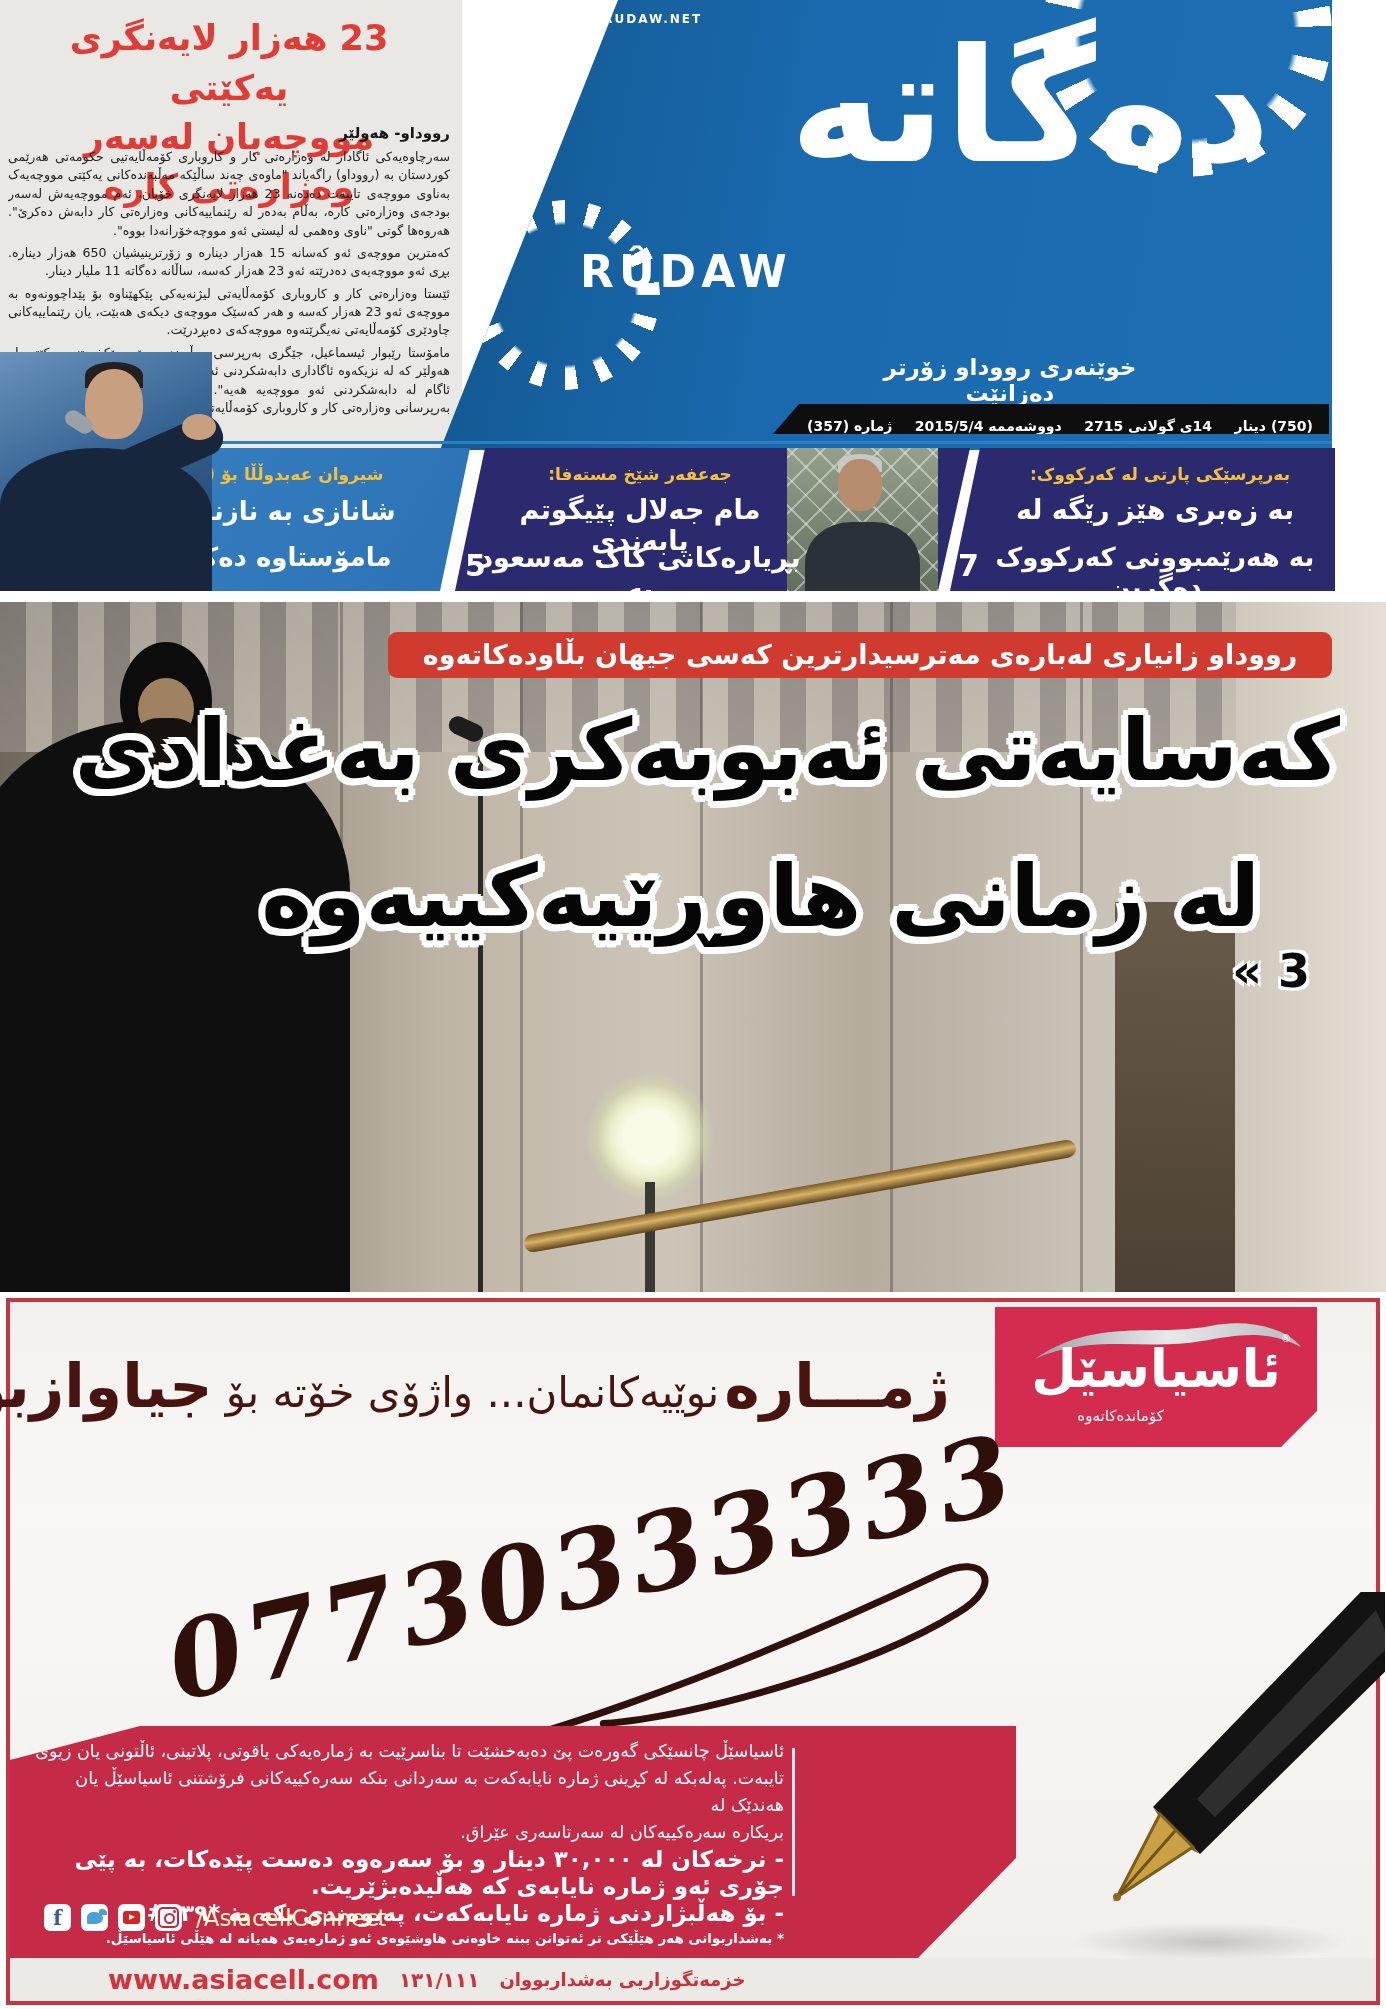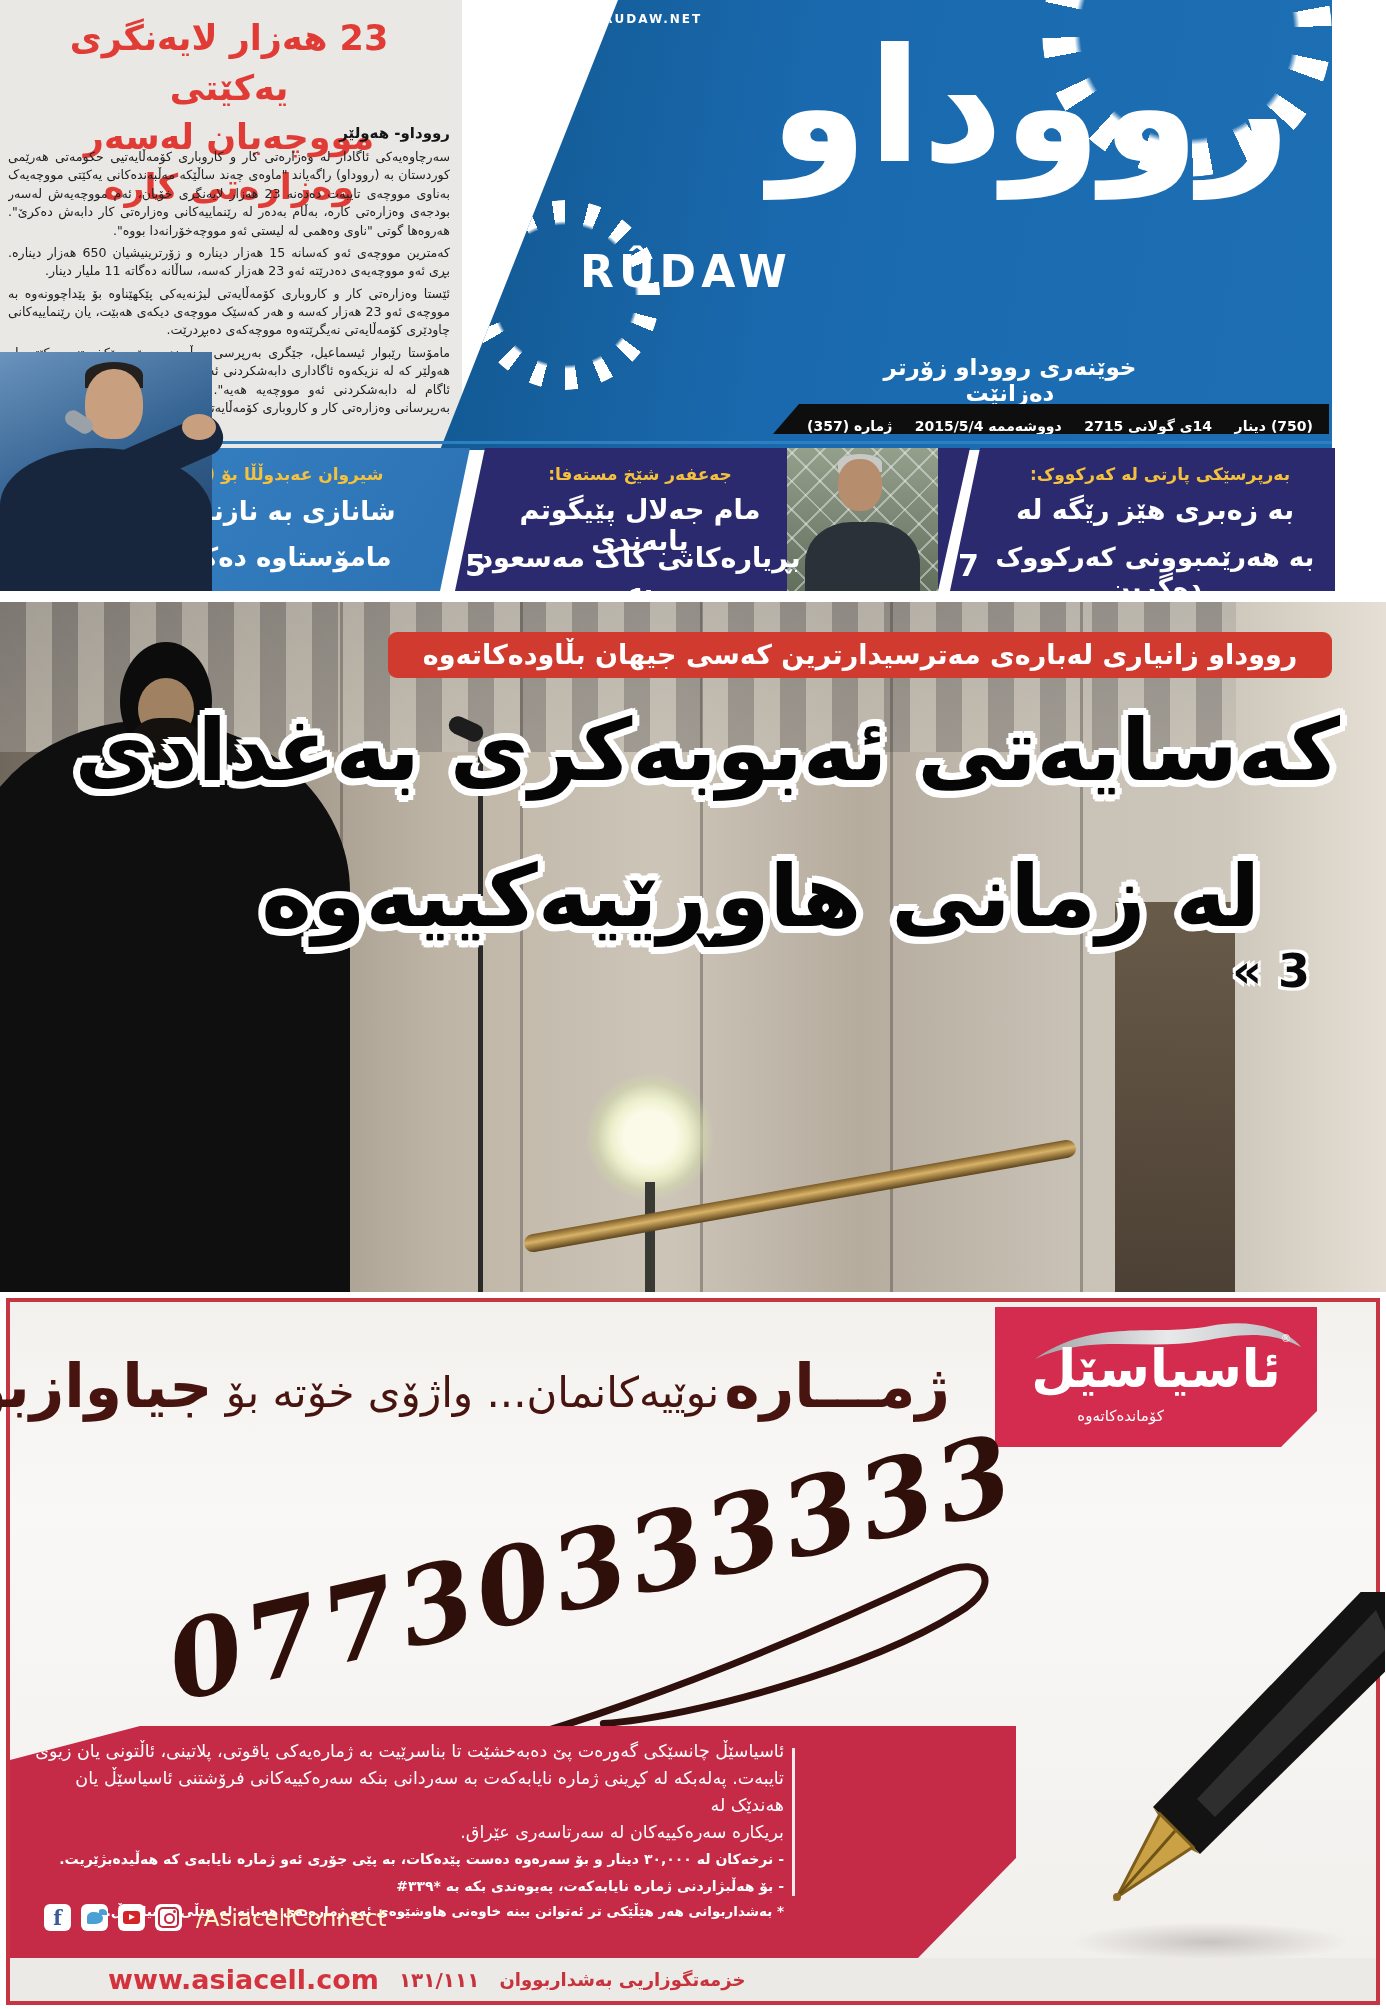--- a/index.html
+++ b/index.html
@@ -124,21 +124,21 @@
     font-size:106px;letter-spacing:5px;color:#2e0f0a;}
   .flourish{position:absolute;left:150px;top:258px;transform:rotate(-13deg);transform-origin:0 50%;}
   .red-band{left:0;top:424px;width:1006px;height:234px;background:#c52b47;
     clip-path:polygon(0 34px,130px 0,100% 0,100% 132px,calc(100% - 100px) 100%,0 100%);}
   .band-sep{position:absolute;left:782px;top:22px;width:3px;height:148px;background:rgba(255,255,255,.9);}
   .offer-box{position:absolute;left:796px;top:12px;width:204px;text-align:center;color:#fff;font-weight:bold;}
   .offer-l1{font-size:46px;line-height:72px;}
   .offer-l2{font-size:46px;line-height:84px;}
   .band-text{position:absolute;left:10px;top:12px;width:764px;text-align:right;color:#fff;}
   .band-text .ln{font-size:17.5px;line-height:27px;font-weight:500;}
-  .band-text .lb{font-size:14px;line-height:27px;font-weight:bold;}
+  .band-text .lb{font-size:23px;line-height:27px;font-weight:bold;}
   .band-text .note{font-size:13.5px;line-height:22px;font-weight:bold;}
   .social-row{position:absolute;left:34px;top:178px;display:flex;align-items:center;gap:10px;}
   .sicon{width:27px;height:27px;background:#fff;border-radius:6px;position:relative;
     display:flex;align-items:center;justify-content:center;}
   .fb-glyph{color:#3a5a98;font-weight:bold;font-size:20px;font-family:"DejaVu Serif",serif;}
   .tw-glyph{width:16px;height:12px;background:#4aa0d5;border-radius:60% 80% 70% 20%;position:relative;}
   .tw-glyph:after{content:"";position:absolute;right:-4px;top:-3px;width:8px;height:6px;
     background:#4aa0d5;border-radius:50% 80% 0 50%;}
   .yt-glyph{width:17px;height:13px;background:#d42428;border-radius:3px;position:relative;}
   .yt-glyph:after{content:"";position:absolute;left:6px;top:3px;width:0;height:0;
@@ -162,21 +162,21 @@
 <body>
 
 <div class="page">
 
   <div class="abs article-bg"></div>
 
   <div class="abs masthead">
     <div class="abs site-url">WWW.RUDAW.NET</div>
     <div class="abs sunburst sb-big"></div>
     <div class="abs sunburst sb-small"></div>
-    <div class="abs wordmark rtl">رووداو</div>
+    <div class="abs wordmark rtl">دەگاتە</div>
     <div class="abs latin-name">RÛDAW</div>
     <div class="abs tagline rtl">خوێنەری رووداو زۆرتر دەزانێت</div>
   </div>
 
   <div class="abs dateline">
     <span class="rtl">ژماره (357)</span>
     <span class="rtl">دووشەممە 2015/5/4</span>
     <span class="rtl">14ی گولانی 2715</span>
     <span class="rtl">(750) دینار</span>
   </div>

